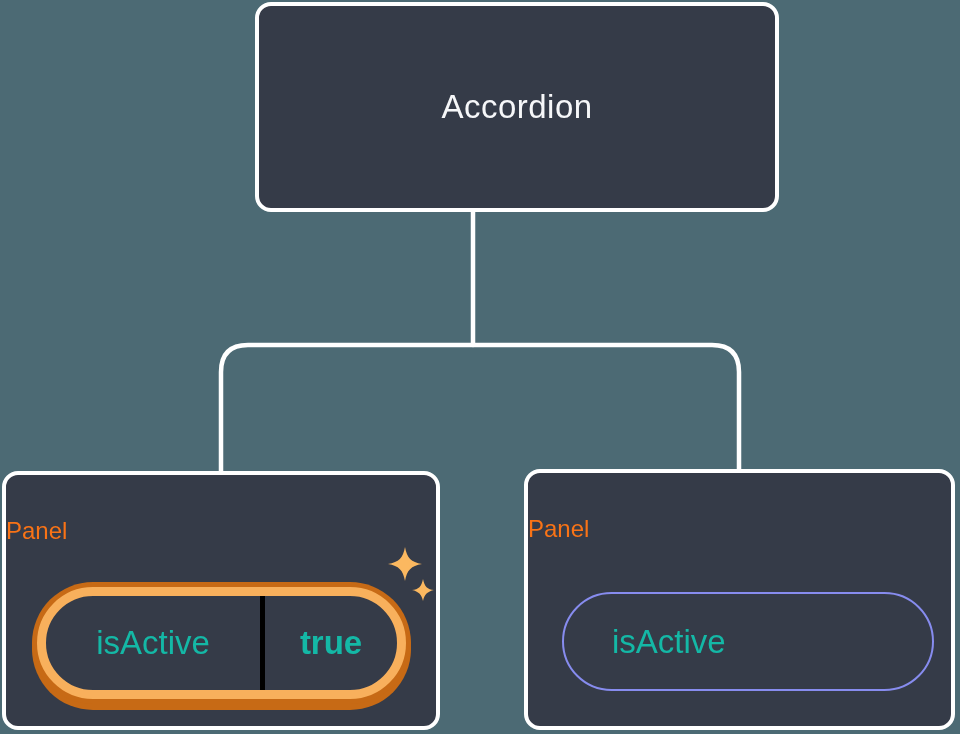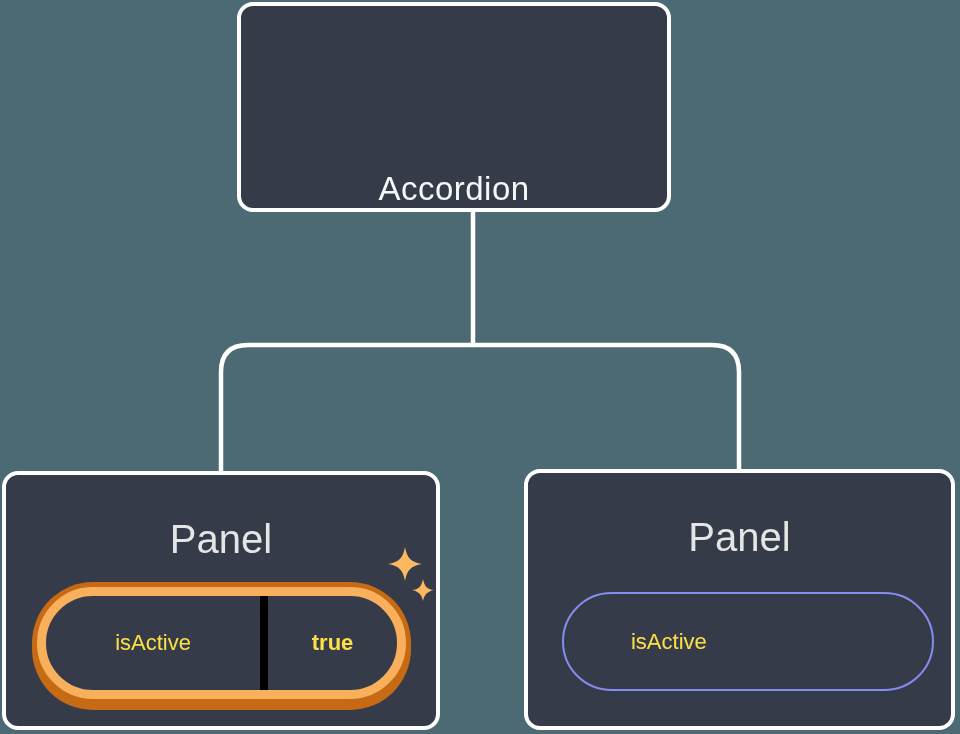--- a/index.html
+++ b/index.html
@@ -18,48 +18,48 @@
   .node {
     position: absolute;
     background: #353B48;
     border: 4px solid #FFFFFF;
     border-radius: 16px;
     box-sizing: border-box;
     z-index: 2;
     color: #F6F7F9;
   }
   .node-root {
-    left: 237px; top: 2px; width: 434px; height: 210px;
-    display: flex; align-items: flex-end; justify-content: center;
+    left: 255px; top: 2px; width: 524px; height: 210px;
+    display: flex; align-items: center; justify-content: center;
   }
   .node-label {
     font-size: 33px;
     font-weight: 500;
     letter-spacing: 0.5px;
     color: #F6F7F9;
   }
   .node-panel-left  { left: 2px;   top: 471px; width: 438px; height: 259px; }
   .node-panel-right { left: 524px; top: 469px; width: 431px; height: 261px; }
   .panel-title {
     display: block;
     margin-top: 42px;
-    text-align: center;
-    font-size: 40px;
+    text-align: left;
+    font-size: 24px;
     font-weight: 500;
-    color: #e5e5e5;
+    color: #f97316;
   }
 
   
   .pill {
     position: absolute;
     box-sizing: border-box;
     display: flex;
     align-items: stretch;
-    color: #fde047;
-    font-size: 22px;
+    color: #14b8a6;
+    font-size: 33px;
     text-align: right;
   }
   .pill-cell {
     display: flex;
     align-items: center;
     justify-content: center;
     box-sizing: border-box;
   }
 
   
@@ -73,21 +73,21 @@
 
   
   .pill-highlight {
     left: 31px; top: 112px; width: 369px; height: 112px;
     border: 9px solid #F8B05C;
     border-radius: 70px;
     box-shadow: 0 0 0 5px #C76A15, 0 6px 0 5px #C76A15;
     background: #353B48;
   }
   .pill-highlight .cell-key   { width: 61%; }
-  .pill-highlight .cell-value { width: 39%; border-left: 8px solid #000000; }
+  .pill-highlight .cell-value { width: 39%; border-left: 5px solid #000000; }
   .value-bold { font-weight: bold; }
 
   
   .sparkles-svg { position: absolute; left: 386px; top: 545px; z-index: 3; }
 </style>
 </head>
 <body>
 
 <svg class="connector-svg" width="960" height="734" viewBox="0 0 960 734">
   <path d="M473 210 L473 345" fill="none" stroke-width="4.5" stroke-linecap="round" stroke="#FFFFFF"></path>

